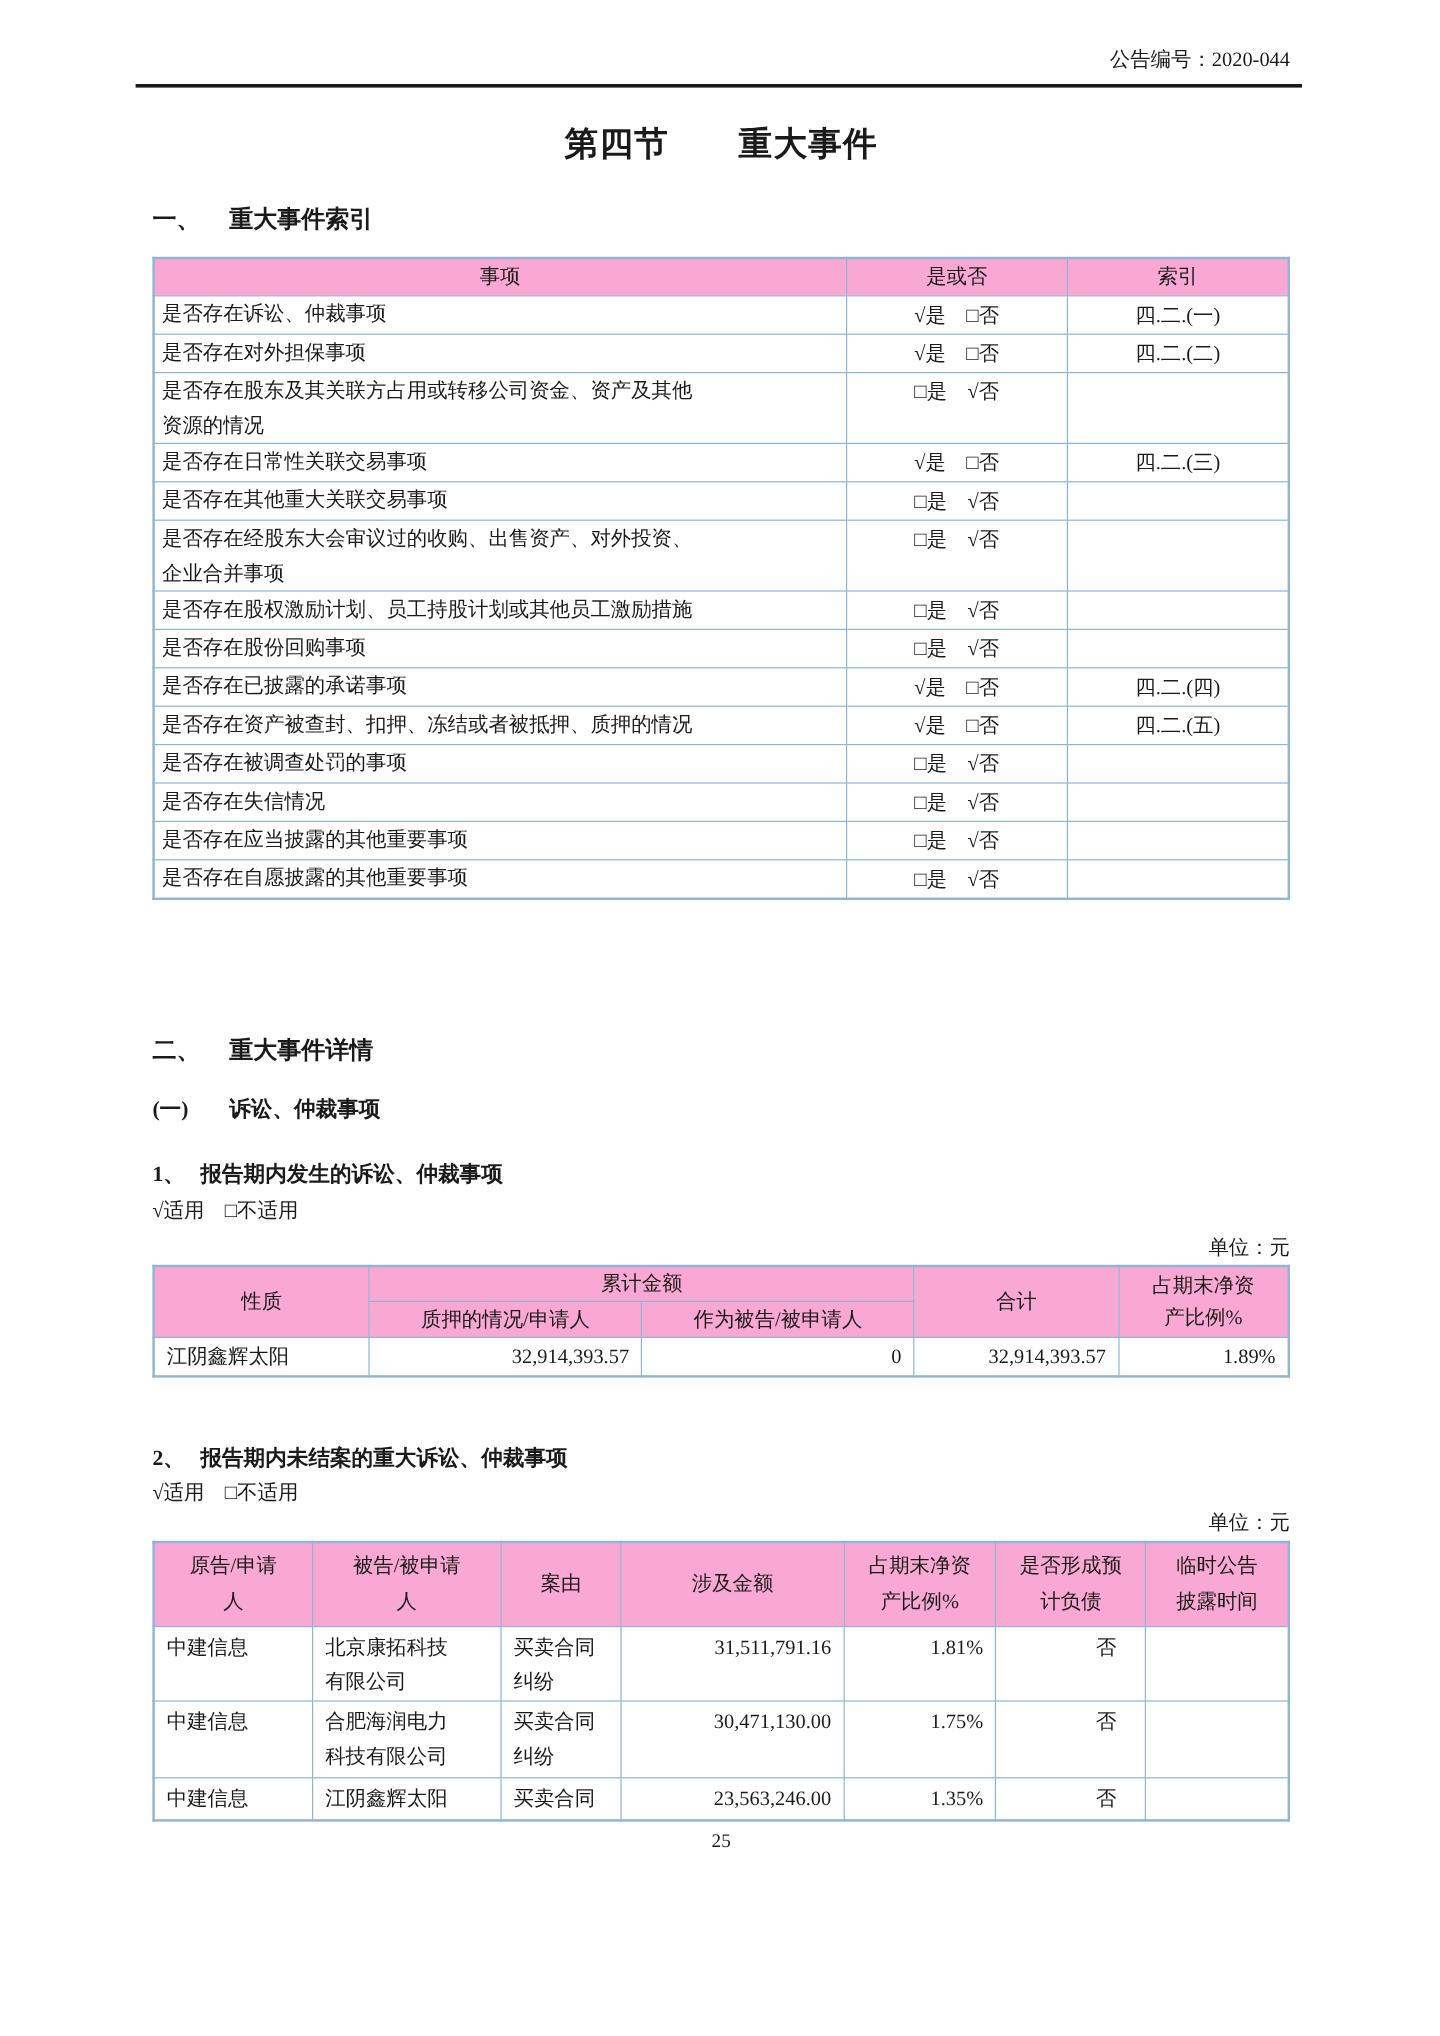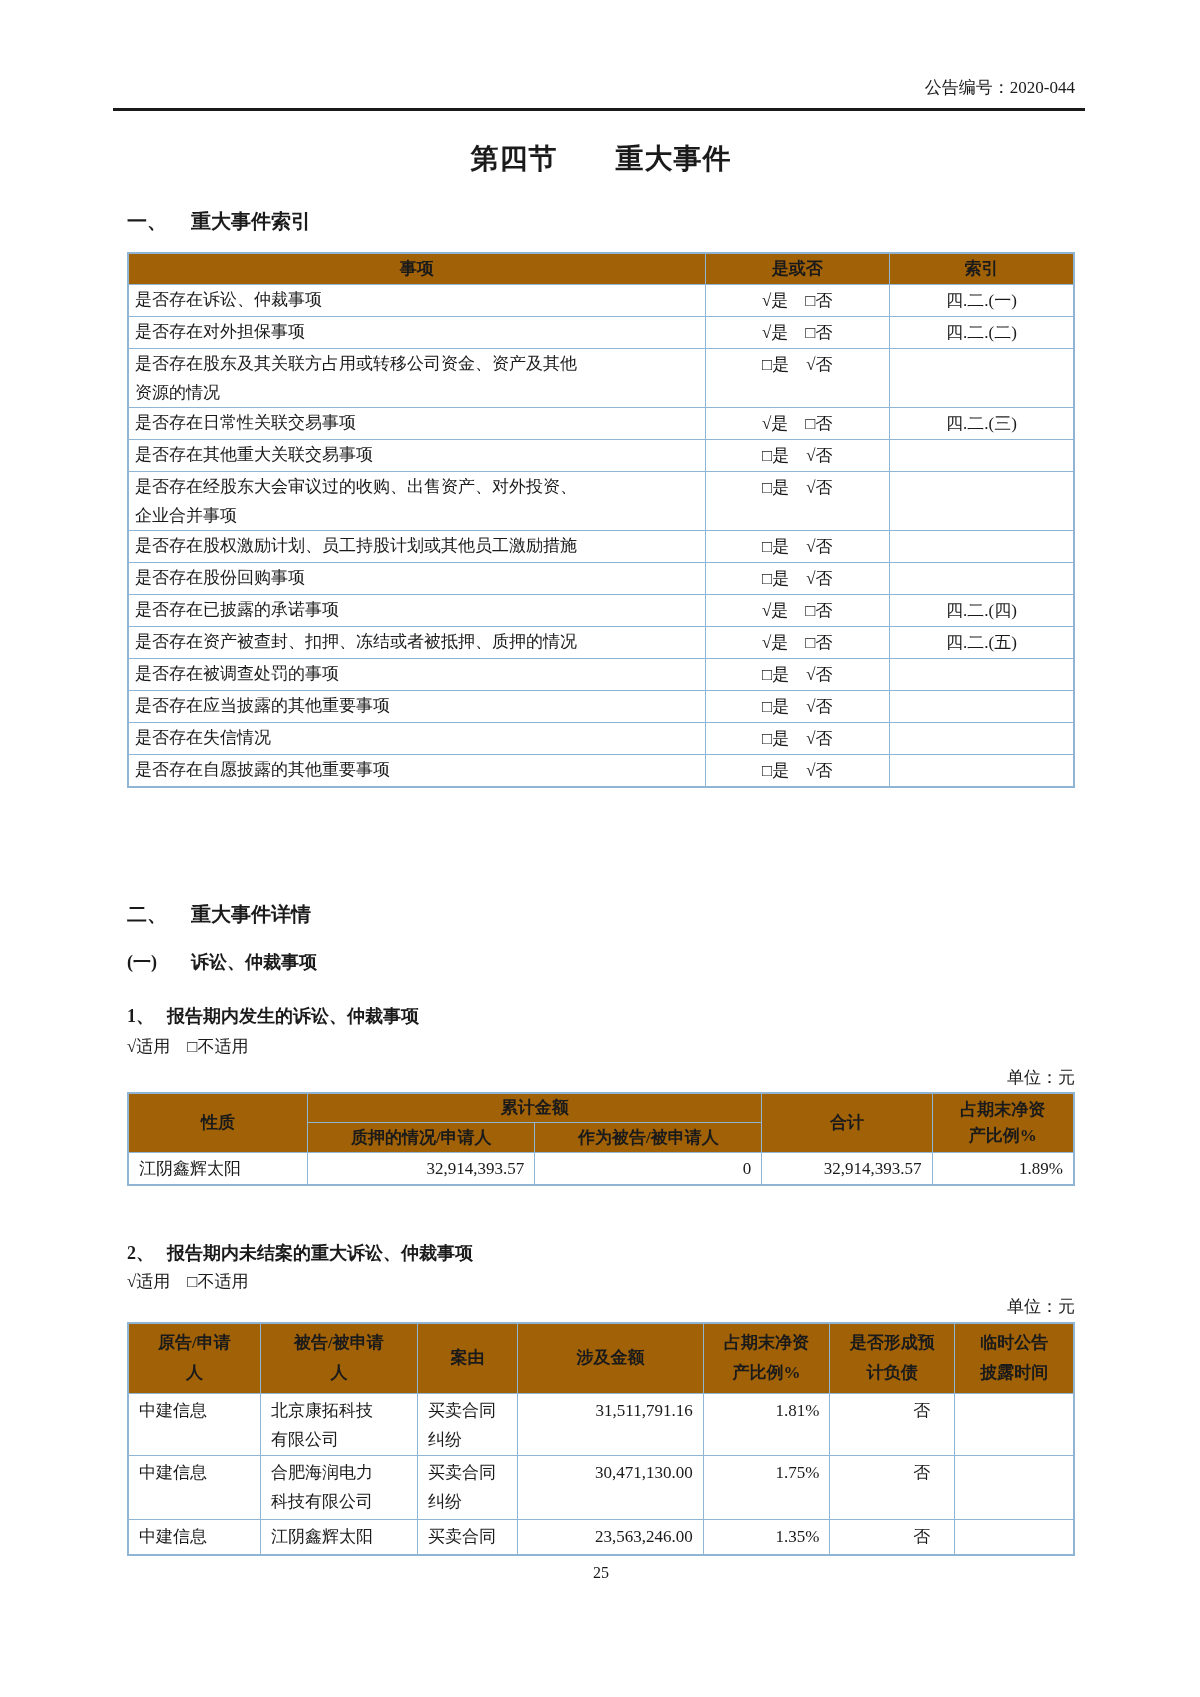--- a/index.html
+++ b/index.html
@@ -4,39 +4,39 @@
 <style>
   * { box-sizing: border-box; }
   html,body { margin:0; padding:0; background:#ffffff; }
   .page {
     position:relative; width:1200px; height:1697px; background:#ffffff;
     font-family:"Liberation Serif","DejaVu Serif",serif;
     color:#1a1a1a; overflow:hidden; margin:0 auto;
   }
   .content { position:absolute; left:127px; top:0; width:948px; }
 
-  .doc-number { padding-top:78px; text-align:right; font-size:17px; line-height:20px; }
+  .doc-number { padding-top:40px; text-align:right; font-size:17px; line-height:20px; }
   .rule { margin-top:10px; margin-left:-14px; width:calc(100% + 24px); height:2.5px; background:#1a1a1a; }
 
   .title { margin-top:28px; text-align:center; font-size:28px; font-weight:bold; line-height:40px; letter-spacing:1px; }
 
   .h-sec  { margin-top:26px; display:flex; font-size:20px; font-weight:bold; line-height:32px; }
   .h-sec .num { width:64px; flex:0 0 auto; }
   .h-sub  { margin-top:18px; display:flex; font-size:18px; font-weight:bold; line-height:28px; }
   .h-sub .num { width:64px; flex:0 0 auto; }
   .h-part { margin-top:26px; display:flex; font-size:18px; font-weight:bold; line-height:28px; }
   .h-part .num { width:40px; flex:0 0 auto; }
 
   .applicable { margin-top:4px; font-size:17px; line-height:26px; }
   .unit { margin-top:6px; text-align:right; font-size:17px; line-height:24px; }
 
   table { width:100%; border-collapse:collapse; font-size:17px; table-layout:fixed; }
   th, td { border:1.5px solid #8fb4d4; }
   table { border:2px solid #8fb4d4; }
-  th { background:#a16207; font-weight:bold; text-align:center; }
+  th { background:#f9a8d4; font-weight:normal; text-align:center; }
   .pre { white-space:pre-line; }
 
   
   .t1 { margin-top:15px; }
   .t1 th { height:30px; line-height:28px; }
   .t1 td { height:29px; line-height:29px; vertical-align:top; }
   .t1 .c-item { text-align:left; padding:0 6px; }
   .t1 .c-yn   { text-align:center; }
   .t1 .c-idx  { text-align:center; }
 
@@ -140,26 +140,26 @@
           <td class="c-item pre">是否存在资产被查封、扣押、冻结或者被抵押、质押的情况</td>
           <td class="c-yn">√是　□否</td>
           <td class="c-idx">四.二.(五)</td>
         </tr>
         <tr>
           <td class="c-item pre">是否存在被调查处罚的事项</td>
           <td class="c-yn">□是　√否</td>
           <td class="c-idx"></td>
         </tr>
         <tr>
+          <td class="c-item pre">是否存在失信情况</td>
+          <td class="c-yn">□是　√否</td>
+          <td class="c-idx"></td>
+        </tr>
+        <tr>
           <td class="c-item pre">是否存在应当披露的其他重要事项</td>
-          <td class="c-yn">□是　√否</td>
-          <td class="c-idx"></td>
-        </tr>
-        <tr>
-          <td class="c-item pre">是否存在失信情况</td>
           <td class="c-yn">□是　√否</td>
           <td class="c-idx"></td>
         </tr>
         <tr>
           <td class="c-item pre">是否存在自愿披露的其他重要事项</td>
           <td class="c-yn">□是　√否</td>
           <td class="c-idx"></td>
         </tr>
       </tbody>
     </table>

